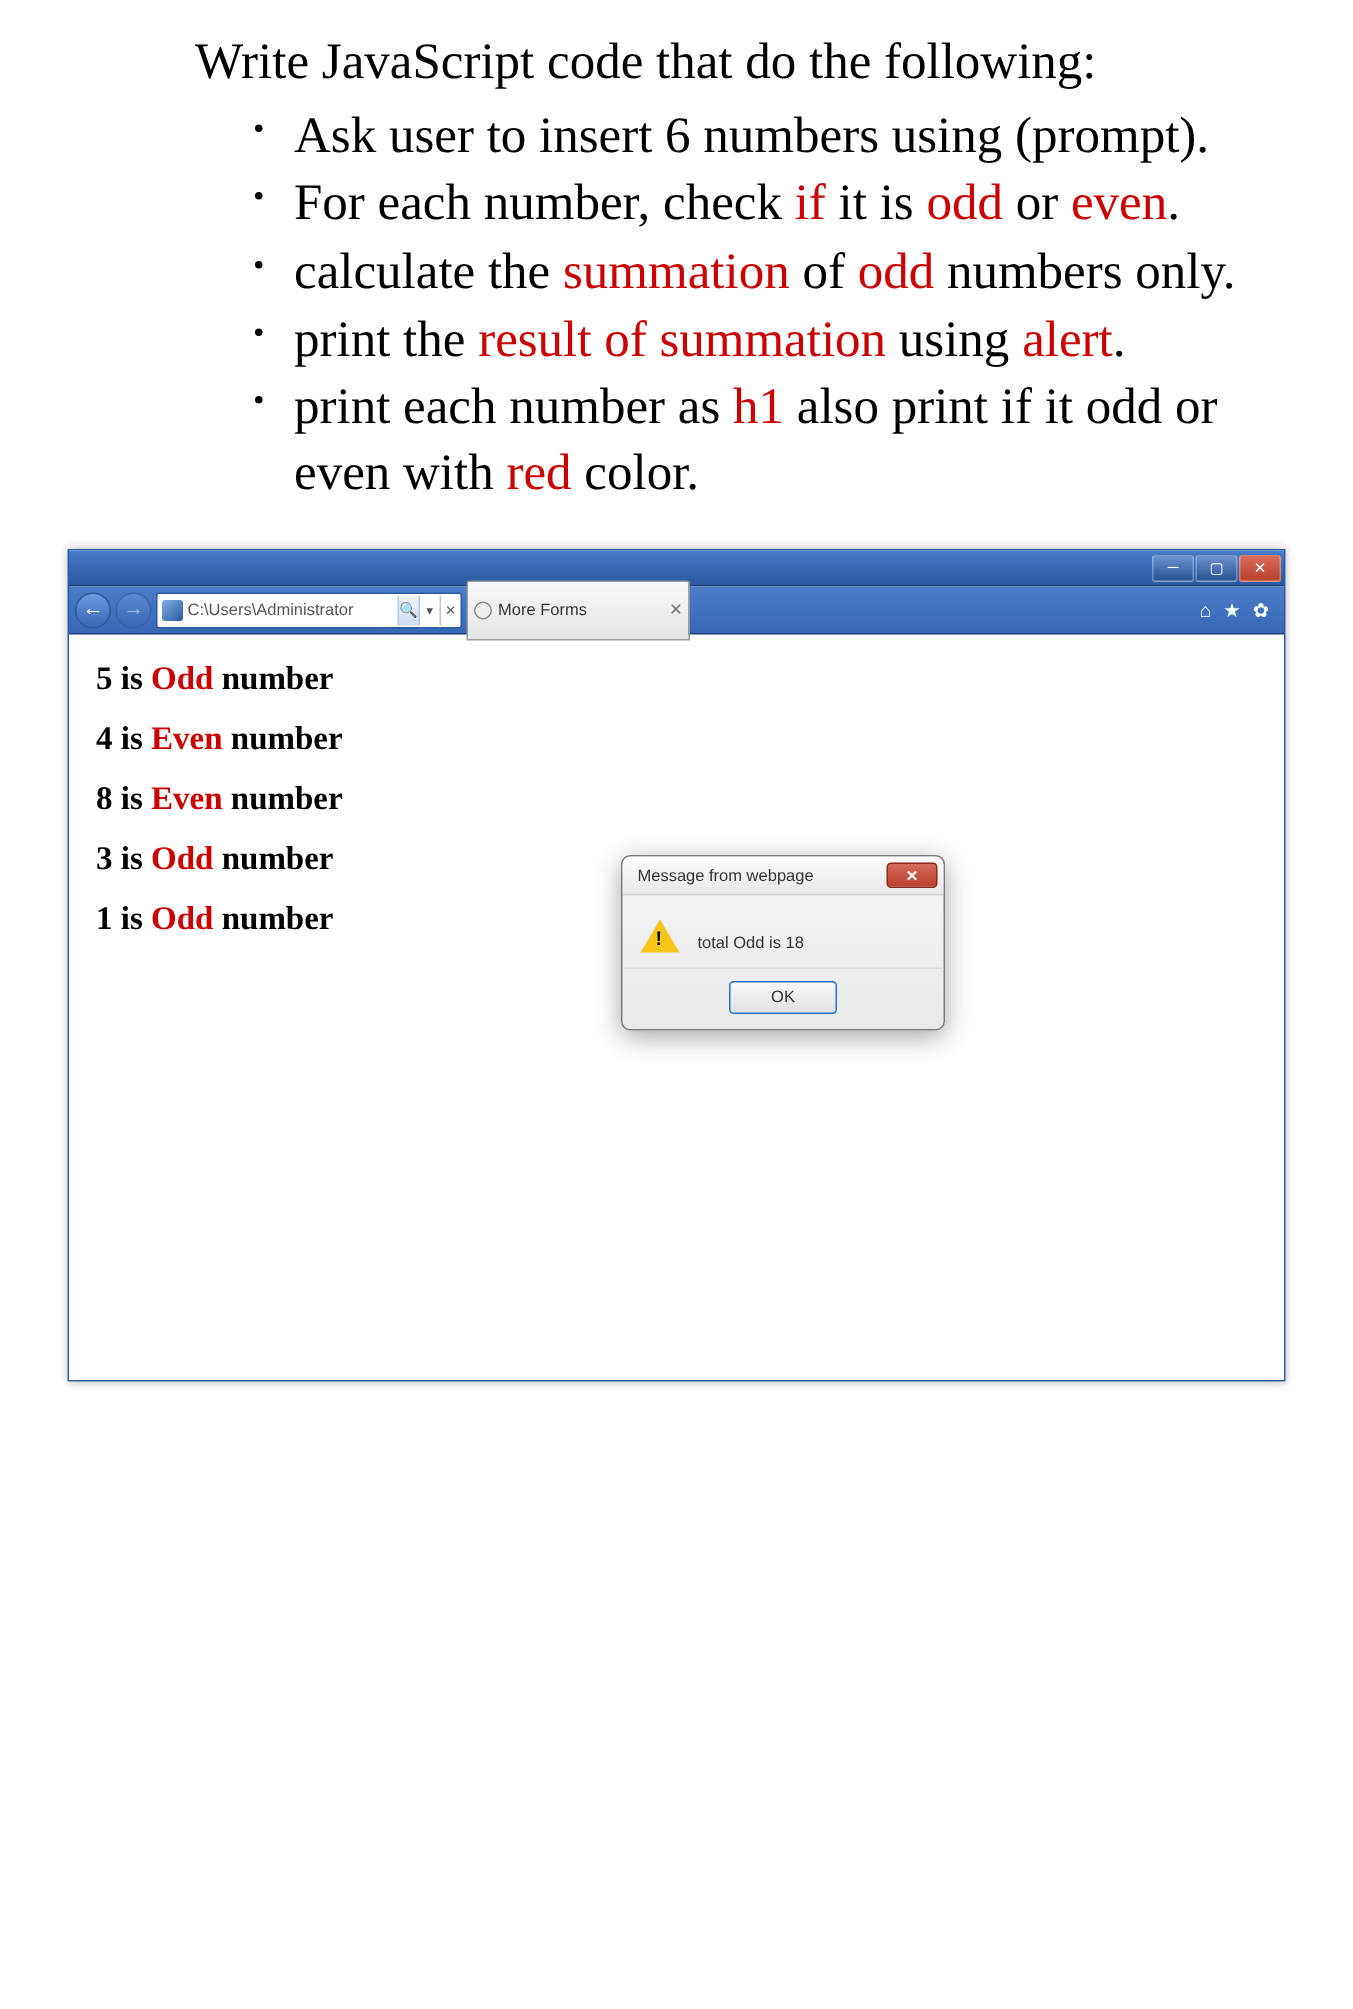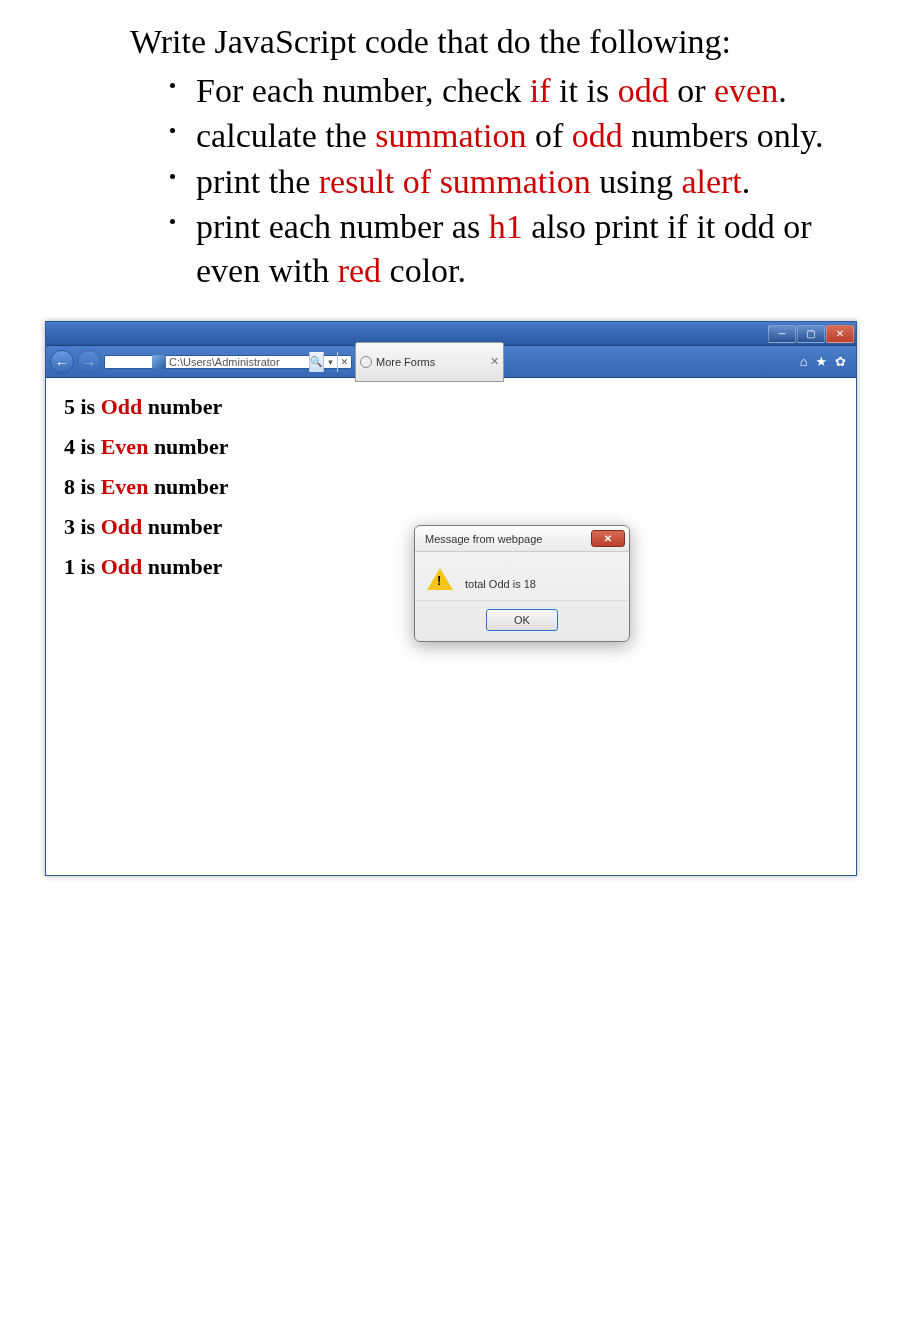--- a/index.html
+++ b/index.html
@@ -85,26 +85,25 @@
   display: flex;
   align-items: center;
   justify-content: center;
   color: #fff;
   font-size: 14px;
 }
 .nav-arrow.inactive { opacity: 0.5; }
 .addr-wrap {
   display: flex;
   align-items: center;
-  height: 14px;
+  height: 24px;
   background: #fff;
   border: 1px solid #2a5a9e;
   border-radius: 2px;
   flex: 0 0 auto;
-  padding-left: 44px;
 }
 .addr-icon {
   width: 14px;
   height: 14px;
   margin: 0 3px;
   background: linear-gradient(135deg, #7db0e8, #2a5a9e);
   border-radius: 2px;
 }
 .addr-text {
   font-family: "Segoe UI", Tahoma, sans-serif;
@@ -261,20 +260,24 @@
 }
 </style>
 </head>
 <body>
 
 <div class="page">
   <div class="heading-section">
     <div class="main-title">Write JavaScript code that do the following:</div>
     <div class="bullets">
 
+      <div class="bullet-item">
+        <span class="bullet-dot"></span>
+        <span>Ask user to insert 6 numbers using (prompt).</span>
+      </div>
 
       <div class="bullet-item">
         <span class="bullet-dot"></span>
         <span>For each number, check </span><span class="red">if</span><span> it is </span><span class="red">odd</span><span> or </span><span class="red">even</span><span>.</span>
       </div>
 
       <div class="bullet-item">
         <span class="bullet-dot"></span>
         <span>calculate the </span><span class="red">summation</span><span> of </span><span class="red">odd</span><span> numbers only.</span>
       </div>

